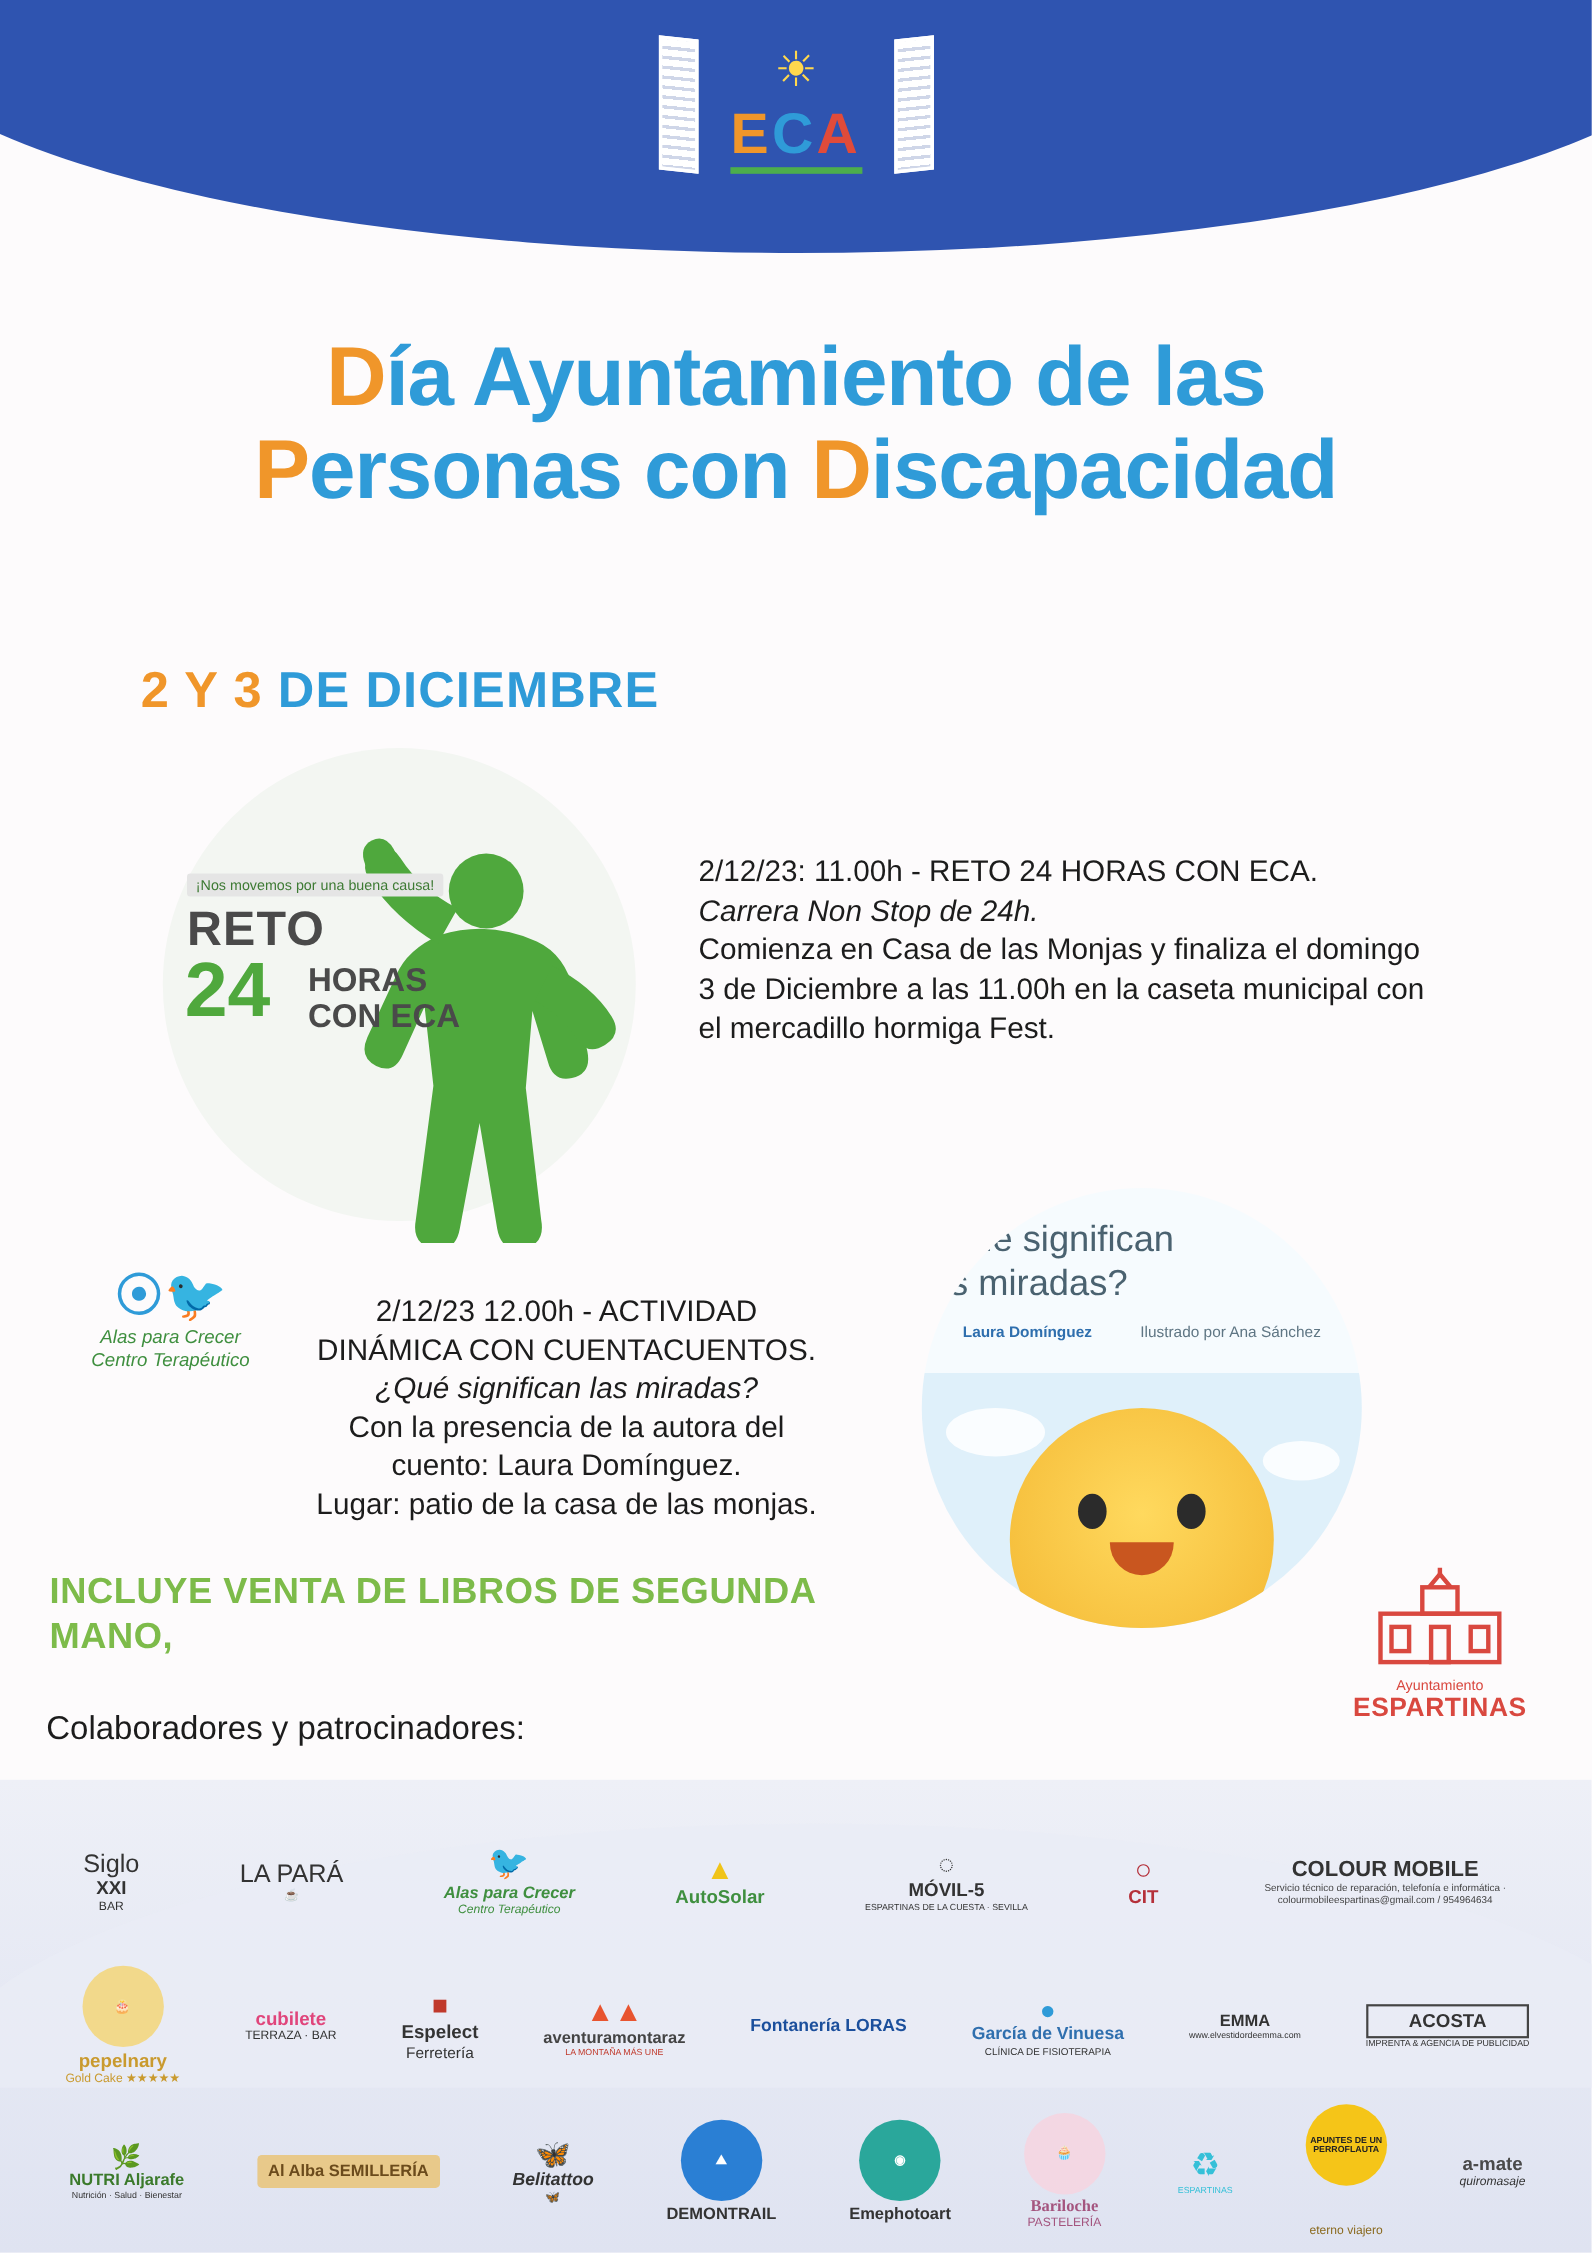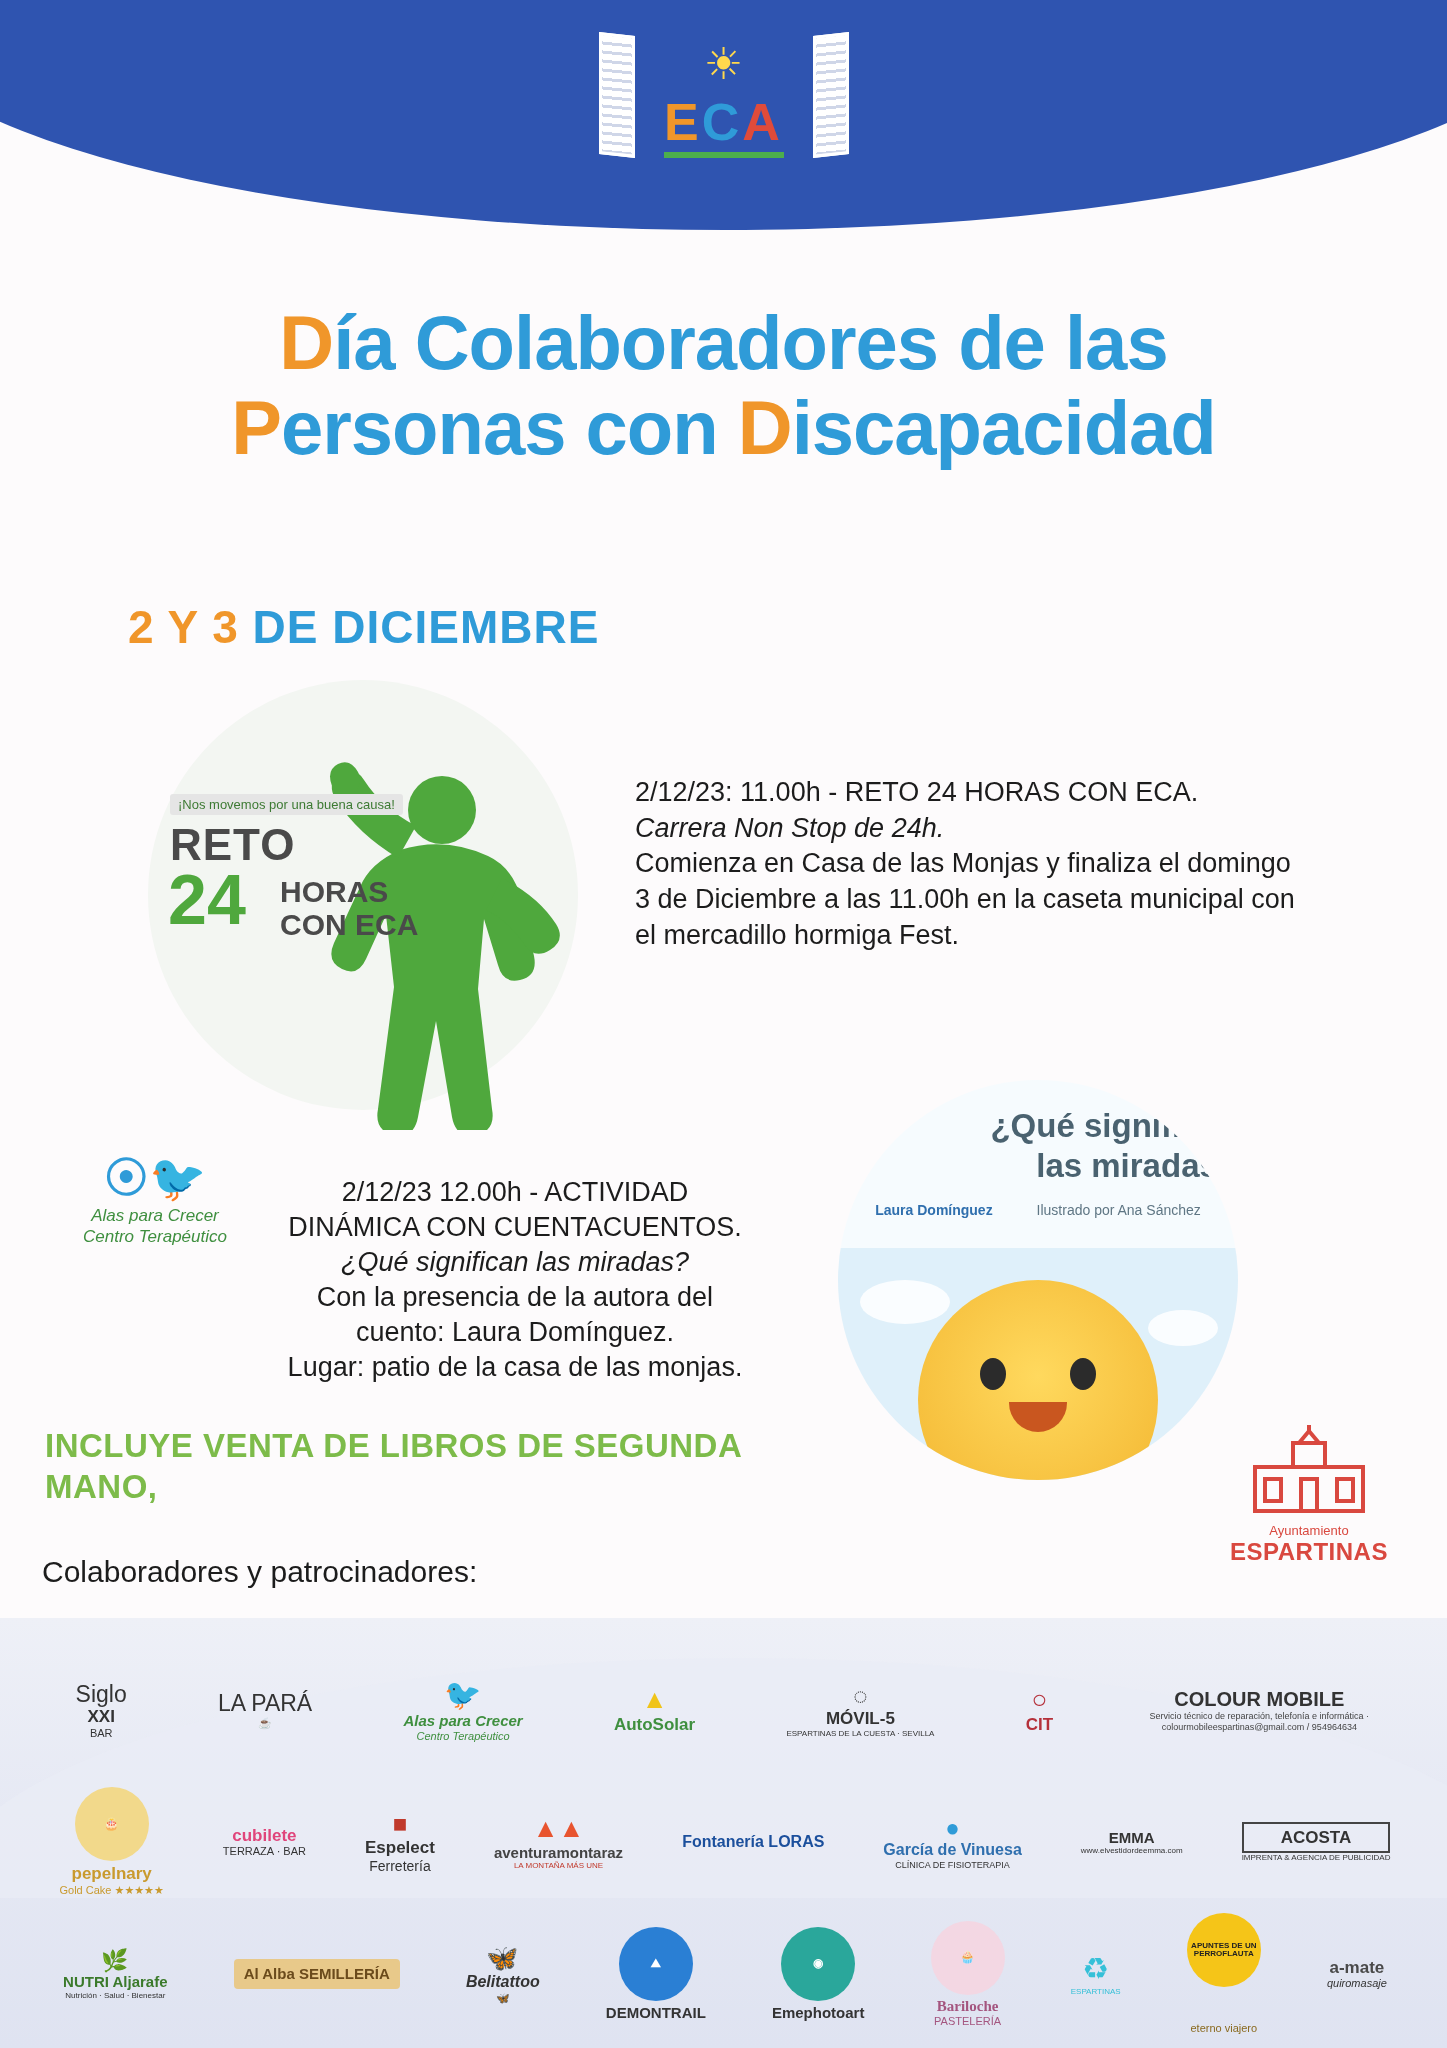--- a/index.html
+++ b/index.html
@@ -230,25 +230,24 @@
     border-radius: 50%;
     overflow: hidden;
     background: linear-gradient(#f6fbfe 0 42%, #dff0fa 42% 100%);
     z-index: 3;
   }
   .book-title {
     position: absolute;
     top: 26px;
     left: 0;
     width: 100%;
-    text-align: right;
+    text-align: left;
     font-size: 33px;
     color: #4a6270;
     line-height: 1.2;
-    font-weight: bold;
   }
   .book-credits {
     position: absolute;
     top: 122px;
     left: 0;
     width: 100%;
     text-align: center;
     font-size: 14px;
     color: #5f7684;
   }
@@ -408,21 +407,21 @@
     <div class="sun-glyph">☀</div>
     <div class="eca-letters">
       <span>E</span><span>C</span><span>A</span>
     </div>
     <div class="eca-underline"></div>
   </div>
 </div>
 
 <div class="title-block">
   <div class="title-line">
-    <span class="o">D</span><span>ía Colaboradores de las</span>
+    <span class="o">D</span><span>ía Ayuntamiento de las</span>
   </div>
   <div class="title-line">
     <span class="o">P</span><span>ersonas con </span><span class="o">D</span><span>iscapacidad</span>
   </div>
 </div>
 
 <div class="subtitle">
   <span class="num">2 Y 3</span><span class="rest"> DE DICIEMBRE</span>
 </div>
 

